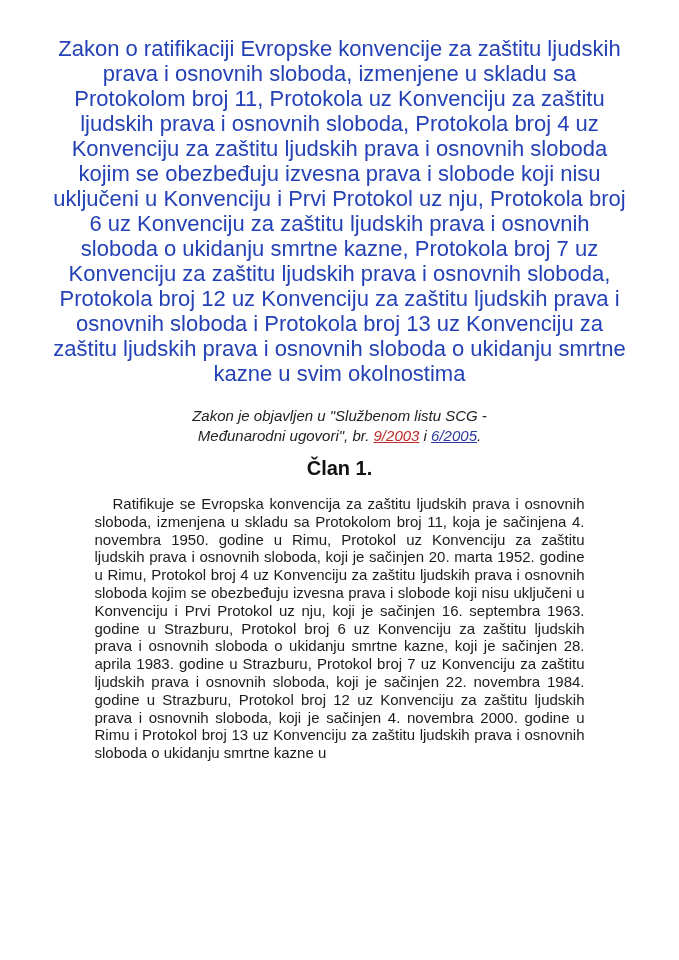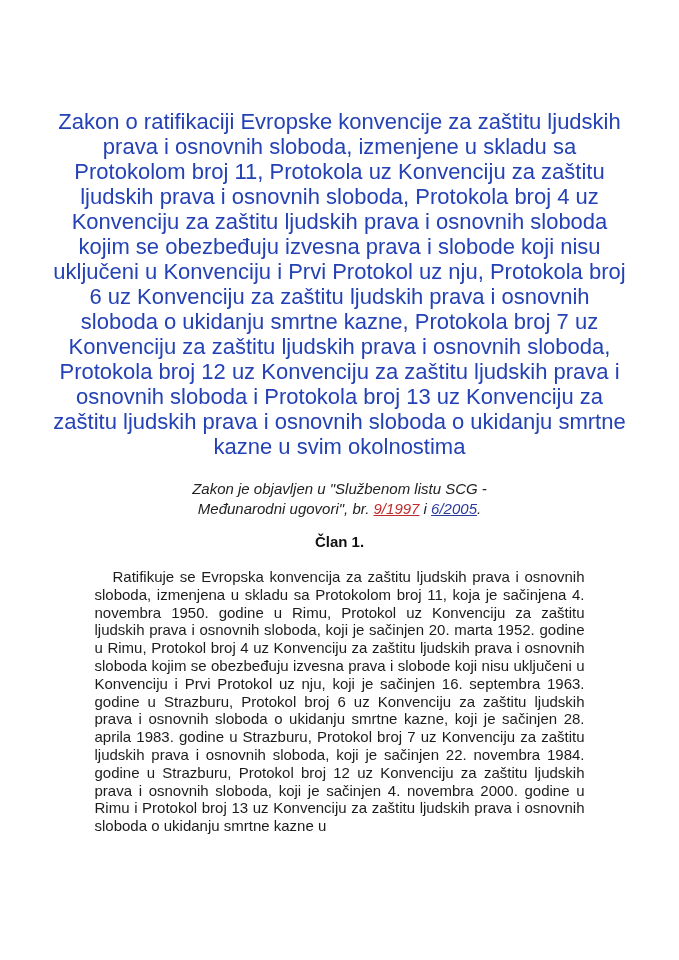--- a/index.html
+++ b/index.html
@@ -11,21 +11,21 @@
     width: 679px;
     height: 960px;
     overflow: hidden;
     font-family: "Liberation Sans", sans-serif;
     color: #1e1e1e;
   }
   .page {
     box-sizing: border-box;
     width: 679px;
     height: 960px;
-    padding-top: 109px;
+    padding-top: 36px;
     background: #ffffff;
   }
   .doc-title {
     max-width: 582px;
     margin: 0 auto 20px auto;
     font-size: 22px;
     line-height: 25px;
     font-weight: 400;
     text-align: center;
     color: var(--title_blue, #2442b5);
@@ -41,21 +41,21 @@
   }
   .pub-note a {
     font-style: italic;
     text-decoration: underline;
     cursor: pointer;
   }
   .pub-note a.link-red { color: var(--link_red, #bf2b2a); }
   .pub-note a.link-blue { color: var(--link_blue, #2b3a9c); }
   .article-heading {
     margin: 0 0 9px 0;
-    font-size: 15px;
+    font-size: 20px;
     line-height: 19px;
     font-weight: 700;
     text-align: center;
     color: #111111;
   }
   .article-body {
     width: 490px;
     margin: 17px auto;
     font-size: 15px;
     line-height: 17.8px;
@@ -64,19 +64,19 @@
     color: #1c1c1c;
   }
 </style>
 </head>
 <body>
 
 <div class="page">
 
   <h1 class="doc-title">Zakon o ratifikaciji Evropske konvencije za zaštitu ljudskih prava i osnovnih sloboda, izmenjene u skladu sa Protokolom broj 11, Protokola uz Konvenciju za zaštitu ljudskih prava i osnovnih sloboda, Protokola broj 4 uz Konvenciju za zaštitu ljudskih prava i osnovnih sloboda kojim se obezbeđuju izvesna prava i slobode koji nisu uključeni u Konvenciju i Prvi Protokol uz nju, Protokola broj 6 uz Konvenciju za zaštitu ljudskih prava i osnovnih sloboda o ukidanju smrtne kazne, Protokola broj 7 uz Konvenciju za zaštitu ljudskih prava i osnovnih sloboda, Protokola broj 12 uz Konvenciju za zaštitu ljudskih prava i osnovnih sloboda i Protokola broj 13 uz Konvenciju za zaštitu ljudskih prava i osnovnih sloboda o ukidanju smrtne kazne u svim okolnostima</h1>
 
-  <p class="pub-note"><span>Zakon je objavljen u "Službenom listu SCG - Međunarodni ugovori", br. </span><a class="link-red">9/1997</a><span> i </span><a class="link-blue">6/2005</a><span>.</span></p>
+  <p class="pub-note"><span>Zakon je objavljen u "Službenom listu SCG - Međunarodni ugovori", br. </span><a class="link-red">9/2003</a><span> i </span><a class="link-blue">6/2005</a><span>.</span></p>
 
   <h2 class="article-heading">Član 1.</h2>
 
   <p class="article-body">Ratifikuje se Evropska konvencija za zaštitu ljudskih prava i osnovnih sloboda, izmenjena u skladu sa Protokolom broj 11, koja je sačinjena 4. novembra 1950. godine u Rimu, Protokol uz Konvenciju za zaštitu ljudskih prava i osnovnih sloboda, koji je sačinjen 20. marta 1952. godine u Rimu, Protokol broj 4 uz Konvenciju za zaštitu ljudskih prava i osnovnih sloboda kojim se obezbeđuju izvesna prava i slobode koji nisu uključeni u Konvenciju i Prvi Protokol uz nju, koji je sačinjen 16. septembra 1963. godine u Strazburu, Protokol broj 6 uz Konvenciju za zaštitu ljudskih prava i osnovnih sloboda o ukidanju smrtne kazne, koji je sačinjen 28. aprila 1983. godine u Strazburu, Protokol broj 7 uz Konvenciju za zaštitu ljudskih prava i osnovnih sloboda, koji je sačinjen 22. novembra 1984. godine u Strazburu, Protokol broj 12 uz Konvenciju za zaštitu ljudskih prava i osnovnih sloboda, koji je sačinjen 4. novembra 2000. godine u Rimu i Protokol broj 13 uz Konvenciju za zaštitu ljudskih prava i osnovnih sloboda o ukidanju smrtne kazne u</p>
 
 </div>
 
 </body></html>

